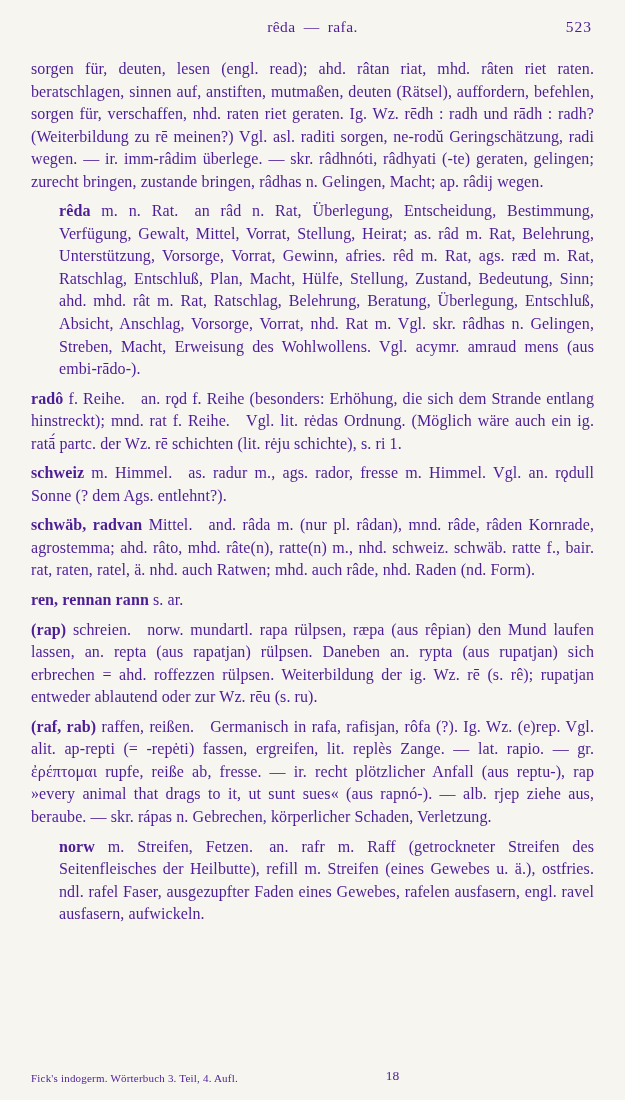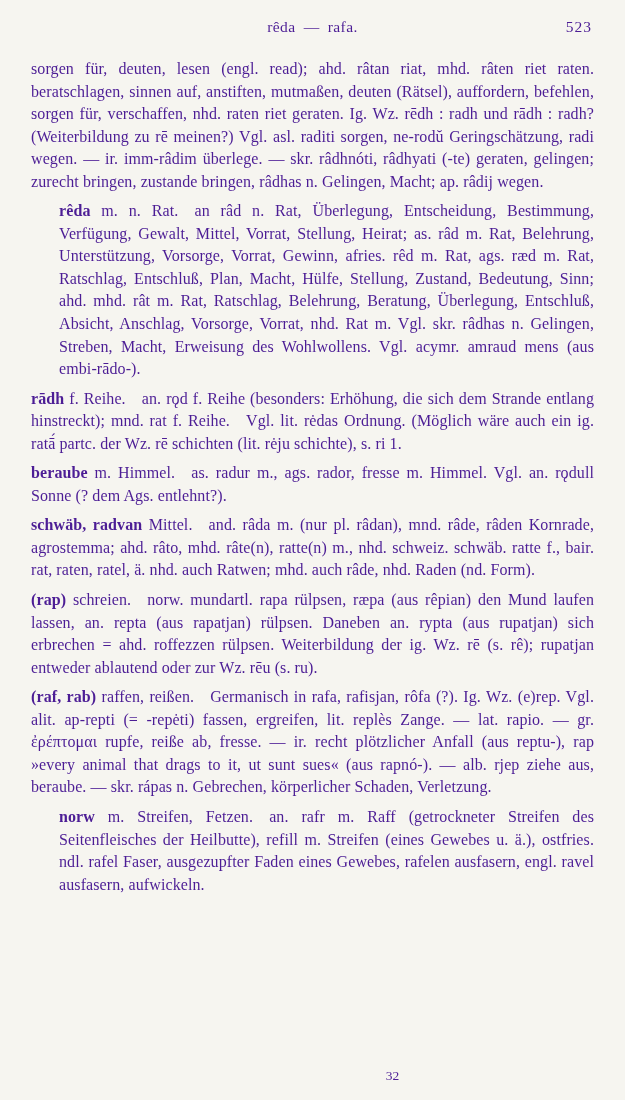--- a/index.html
+++ b/index.html
@@ -83,32 +83,34 @@
     <span class="header-title">rêda — rafa.</span>
     <span class="header-page-number">523</span>
   </div>
 
   <div class="body">
 
     <p class="para"><span>sorgen für, deuten, lesen (engl. read); ahd. râtan riat, mhd. râten riet raten. beratschlagen, sinnen auf, anstiften, mutmaßen, deuten (Rätsel), auffordern, befehlen, sorgen für, verschaffen, nhd. raten riet geraten. Ig. Wz. rēdh : radh und rādh : radh?  (Weiterbildung zu rē meinen?) Vgl. asl. raditi sorgen, ne-rodŭ Geringschätzung, radi wegen. — ir. imm-râdim überlege. — skr. râdhnóti, râdhyati (-te) geraten, gelingen; zurecht bringen, zustande bringen, râdhas n. Gelingen, Macht; ap. râdij wegen.</span></p>
 
     <p class="para indent"><b class="headword">rêda</b><span> m. n. Rat. an râd n. Rat, Überlegung, Entscheidung, Bestimmung, Verfügung, Gewalt, Mittel, Vorrat, Stellung, Heirat; as. râd m. Rat, Belehrung, Unterstützung, Vorsorge, Vorrat, Gewinn, afries. rêd m. Rat, ags. ræd m. Rat, Ratschlag, Entschluß, Plan, Macht, Hülfe, Stellung, Zustand, Bedeutung, Sinn; ahd. mhd. rât m. Rat, Ratschlag, Belehrung, Beratung, Überlegung, Entschluß, Absicht, Anschlag, Vorsorge, Vorrat, nhd. Rat m. Vgl. skr. râdhas n. Gelingen, Streben, Macht, Erweisung des Wohlwollens.  Vgl. acymr. amraud mens (aus embi-rādo-).</span></p>
 
-    <p class="para"><b class="headword">rādh</b><span> f. Reihe. an. rǫd f. Reihe (besonders: Erhöhung, die sich dem Strande entlang hinstreckt); mnd. rat f. Reihe. Vgl. lit. rėdas Ordnung.  (Möglich wäre auch ein ig. ratā́ partc. der Wz. rē schichten (lit. rėju schichte), s. ri 1.</span></p>
+    <p class="para"><b class="headword">radô</b><span> f. Reihe. an. rǫd f. Reihe (besonders: Erhöhung, die sich dem Strande entlang hinstreckt); mnd. rat f. Reihe. Vgl. lit. rėdas Ordnung.  (Möglich wäre auch ein ig. ratā́ partc. der Wz. rē schichten (lit. rėju schichte), s. ri 1.</span></p>
 
-    <p class="para"><b class="headword">beraube</b><span> m. Himmel. as. radur m., ags. rador, fresse m. Himmel. Vgl. an. rǫdull Sonne (? dem Ags. entlehnt?).</span></p>
+    <p class="para"><b class="headword">schweiz</b><span> m. Himmel. as. radur m., ags. rador, fresse m. Himmel. Vgl. an. rǫdull Sonne (? dem Ags. entlehnt?).</span></p>
 
     <p class="para"><b class="headword">schwäb, radvan</b><span> Mittel. and. râda m. (nur pl. râdan), mnd. râde, râden Kornrade, agrostemma; ahd. râto, mhd. râte(n), ratte(n) m., nhd. schweiz. schwäb. ratte f., bair. rat, raten, ratel, ä. nhd. auch Ratwen; mhd. auch râde, nhd. Raden (nd. Form).</span></p>
 
+    <p class="para"><b class="headword">ren, rennan rann</b><span> s. ar.</span></p>
 
     <p class="para"><b class="headword">(rap)</b><span> schreien. norw. mundartl. rapa rülpsen, ræpa (aus rêpian) den Mund laufen lassen, an. repta (aus rapatjan) rülpsen.  Daneben an. rypta (aus rupatjan) sich erbrechen = ahd. roffezzen rülpsen. Weiterbildung der ig. Wz. rē (s. rê); rupatjan entweder ablautend oder zur Wz. rēu (s. ru).</span></p>
 
     <p class="para"><b class="headword">(raf, rab)</b><span> raffen, reißen. Germanisch in rafa, rafisjan, rôfa (?). Ig. Wz. (e)rep.  Vgl. alit. ap-repti (= -repėti) fassen, ergreifen, lit. replès Zange. — lat. rapio. — gr. ἐρέπτομαι rupfe, reiße ab, fresse. — ir. recht plötzlicher Anfall (aus reptu-), rap »every animal that drags to it, ut sunt sues« (aus rapnó-). — alb. rjep ziehe aus, beraube. — skr. rápas n. Gebrechen, körperlicher Schaden, Verletzung.</span></p>
 
     <p class="para indent"><b class="headword">norw</b><span> m. Streifen, Fetzen. an. rafr m. Raff (getrockneter Streifen des Seitenfleisches der Heilbutte), refill m. Streifen (eines Gewebes u. ä.), ostfries. ndl. rafel Faser, ausgezupfter Faden eines Gewebes, rafelen ausfasern, engl. ravel ausfasern, aufwickeln.</span></p>
 
   </div>
 
   <div class="footer">
-    <span class="footer-page-number">32</span>
+    <span class="footer-signature">Fick's indogerm. Wörterbuch 3. Teil, 4. Aufl.</span>
+    <span class="footer-page-number">18</span>
   </div>
 
 </div>
 
 </body></html>

